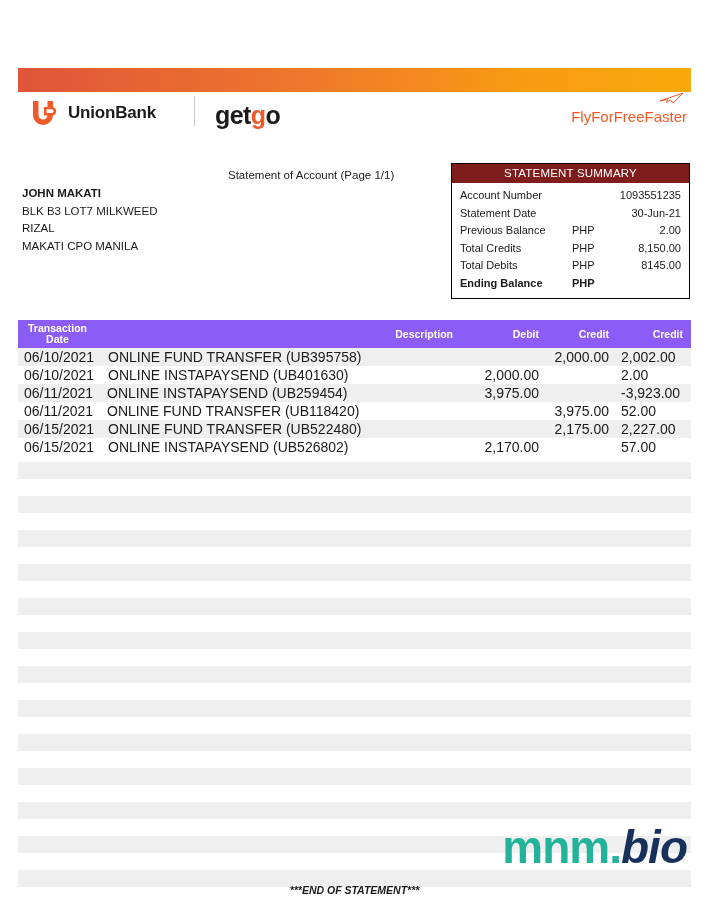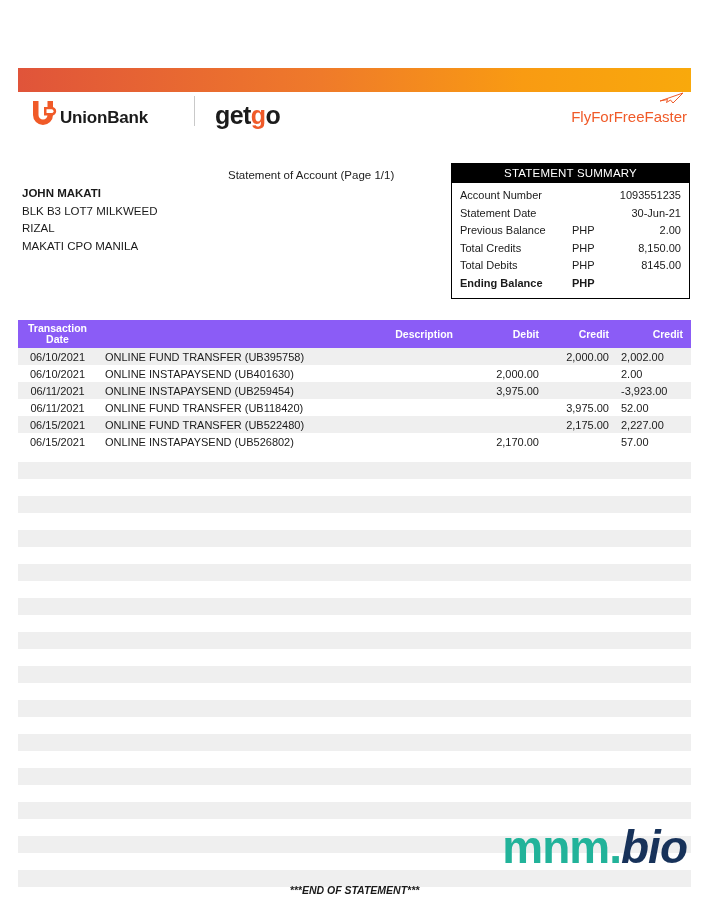--- a/index.html
+++ b/index.html
@@ -40,21 +40,22 @@
     left: 18px;
     top: 96px;
     width: 673px;
     height: 38px;
   }
   .logo-ub {
     position: absolute;
     left: 12px;
     top: 2px;
     display: flex;
-    align-items: flex-end;
+    align-items: center;
+    gap: 8px;
   }
   .ub-mark {
     width: 30px;
     height: 30px;
     position: relative;
   }
   .ub-mark svg { display: block; }
   .ub-text {
     font-size: 17px;
     font-weight: bold;
@@ -120,21 +121,21 @@
   .summary {
     position: absolute;
     left: 451px;
     top: 163px;
     width: 239px;
     border: 1px solid #000;
     background: #fff;
     box-sizing: border-box;
   }
   .summary-title {
-    background: #000000;
+    background: #7f1d1d;
     color: #fff;
     text-align: center;
     font-size: 11.5px;
     padding: 3px 0 4px;
     letter-spacing: 0.2px;
   }
   .summary-body {
     padding: 4px 8px 6px 8px;
   }
   .srow {
@@ -169,21 +170,21 @@
     box-sizing: border-box;
   }
   .th.c-date { flex: 0 0 79px; text-align: center; line-height: 11px; }
   .th.c-desc { flex: 1; text-align: right; padding-left: 8px; }
   .th.c-debit { flex: 0 0 86px; text-align: right; }
   .th.c-credit { flex: 0 0 70px; text-align: right; }
   .th.c-bal { flex: 0 0 76px; text-align: right; padding-right: 8px; }
 
   .trow {
     display: flex;
-    font-size: 11px;
+    font-size: 14px;
     min-height: 17px;
     align-items: center;
     color: #1a1a1a;
   }
   .trow .td { box-sizing: border-box; padding: 1px 6px; }
   .td.c-date { flex: 0 0 79px; text-align: center; }
   .td.c-desc { flex: 1; text-align: left; padding-left: 8px; }
   .td.c-debit { flex: 0 0 86px; text-align: right; }
   .td.c-credit { flex: 0 0 70px; text-align: right; }
   .td.c-bal { flex: 0 0 76px; padding-right: 8px; }

